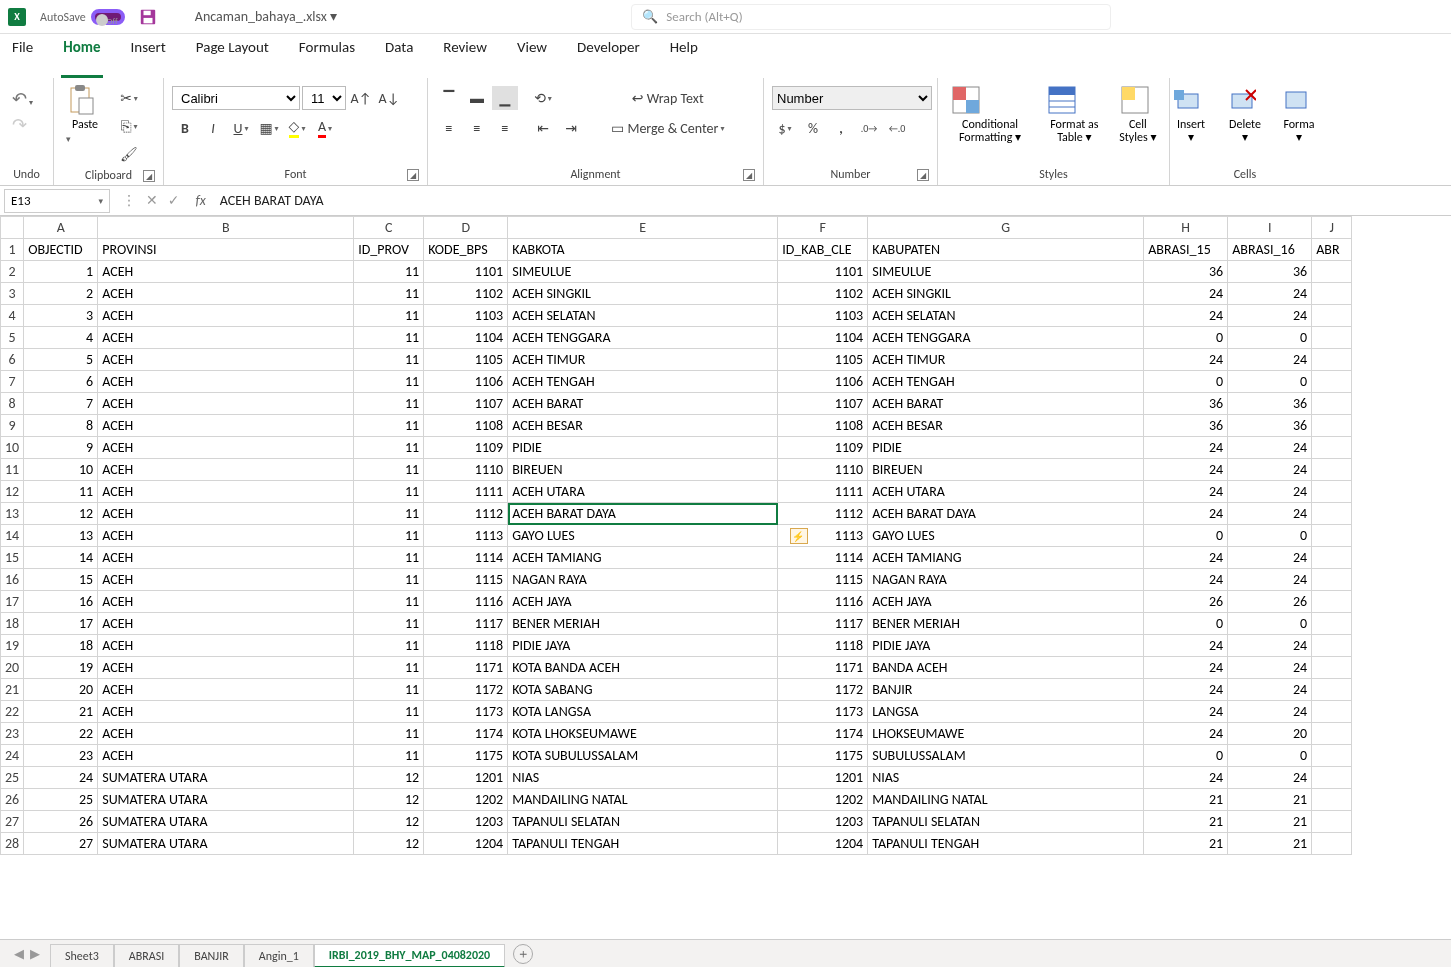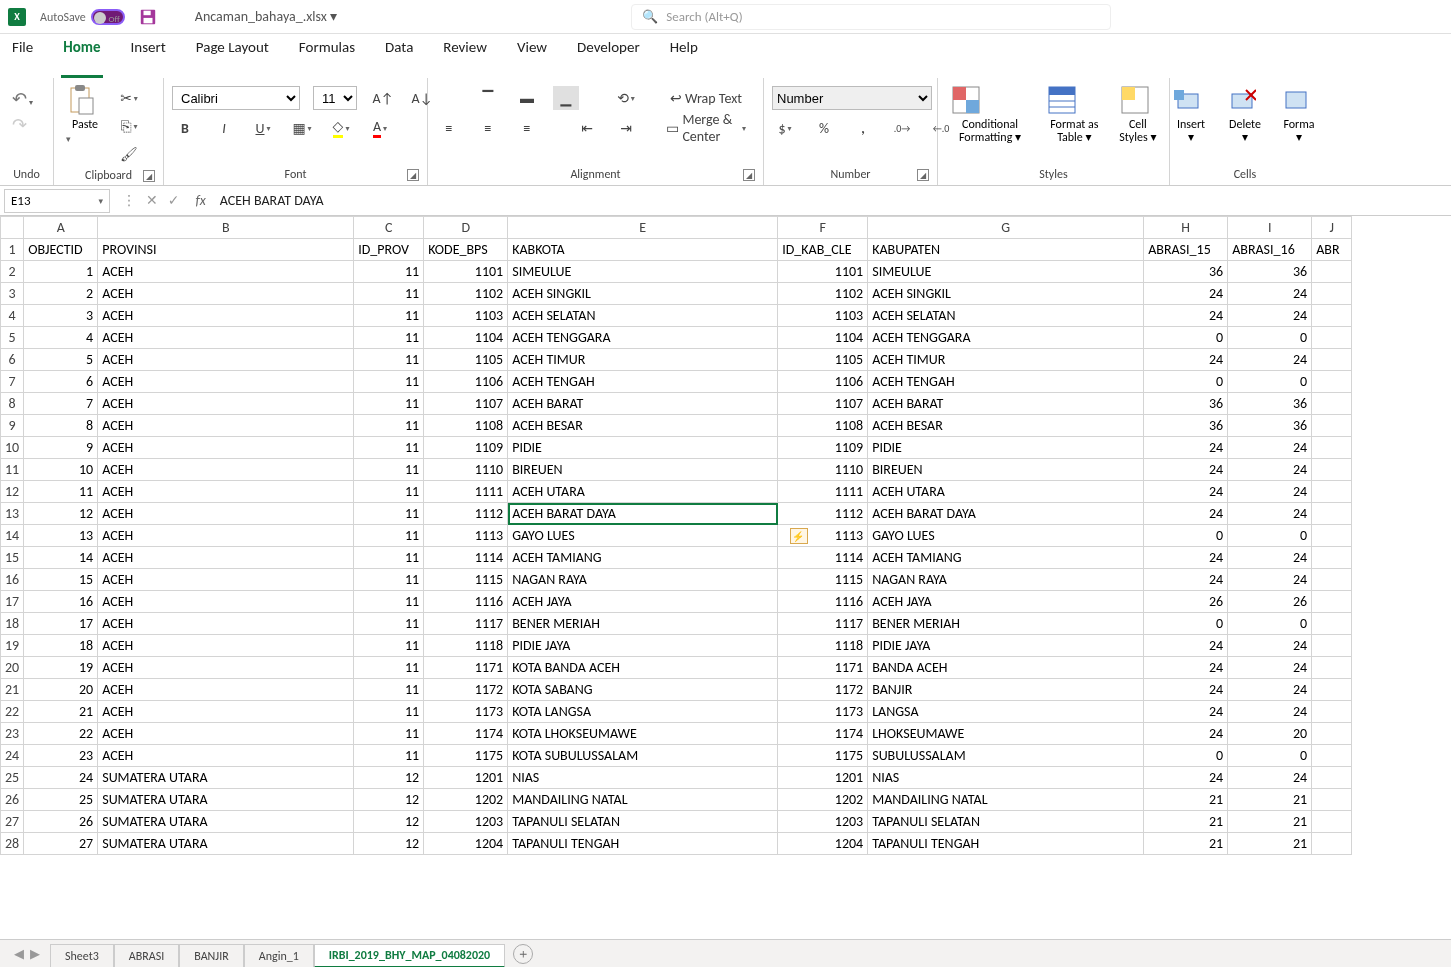--- a/index.html
+++ b/index.html
@@ -1,37 +1,37 @@
 <!DOCTYPE html>
 <html><head>
 <meta charset="utf-8">
 <style>
   * { box-sizing: border-box; margin: 0; padding: 0; }
   body { font-family: 'Segoe UI', Calibri, sans-serif; font-size: 13px; background: #fff; overflow: hidden; width: 1451px; height: 967px; user-select: none; }
   .title-bar { height: 34px; display: flex; align-items: center; background: #fff; border-bottom: 1px solid #e0e0e0; padding: 0 8px; gap: 14px; }
   .excel-icon { width: 18px; height: 18px; background: #107c41; color: #fff; display: flex; align-items: center; justify-content: center; font-size: 10px; font-weight: bold; border-radius: 2px; }
   .autosave { display: flex; align-items: center; gap: 5px; color: #666; font-size: 12px; }
-  .toggle { width: 34px; height: 16px; border: 2px solid #8b5cf6; border-radius: 8px; position: relative; background: #701a75; }
+  .toggle { width: 34px; height: 16px; border: 4px solid #8b5cf6; border-radius: 8px; position: relative; background: #701a75; }
   .toggle::after { content:''; position: absolute; left: 1px; top: 1px; width: 12px; height: 12px; background: #ccc; border-radius: 50%; }
   .toggle-label { font-size: 9px; color: #999; position: absolute; right: 3px; top: 2px; }
   .save-icon svg { width: 18px; height: 18px; }
   .filename { color: #555; font-size: 14px; margin-left: 24px; }
   .search-box { flex: 0 0 auto; margin-left: 280px; display: flex; align-items: center; gap: 8px; color: #888; border: 1px solid #eee; border-radius: 4px; padding: 4px 10px; width: 480px; height: 26px; }
   .menu-bar { display: flex; height: 44px; padding: 0 10px; gap: 26px; }
   .menu-item { font-size: 15px; color: #222; cursor: pointer; padding: 4px 2px; }
   .menu-item.active { color: #107c41; font-weight: 600; border-bottom: 3px solid #107c41; padding-bottom: 8px; }
   .ribbon { display: flex; background: #fff; border-bottom: 1px solid #ccc; height: 108px; }
   .ribbon-group { border-right: 1px solid #d4d4d4; padding: 4px 8px 2px; display: flex; flex-direction: column; justify-content: space-between; }
   .ribbon-group-content { display:flex; align-items:flex-start; gap:8px; flex: 1; }
   .ribbon-group-label { text-align: center; font-size: 12px; color: #444; padding: 2px 0; display:flex; justify-content:center; position:relative;}
   .ribbon-group-label .launcher { position:absolute; right:0; bottom:2px; width:12px; height:12px; border:1px solid #888; font-size:8px; display:flex; align-items:center; justify-content:center; color:#666;}
   .vbtn { display:flex; flex-direction:column; justify-content:center; gap:2px; padding: 2px 4px; min-width:46px; }
   .vbtn .ico { width:32px; height:32px; display:flex; align-items:center; justify-content:center; }
   .vbtn .lbl { font-size: 12px; text-align:center; line-height:1.1; }
-  .btn-row { display:flex; gap:13px;justify-content:flex-end; }
+  .btn-row { display:flex; gap:2px; }
   .small-btn { width:26px; height:24px; display:flex; align-items:center; justify-content:center; font-size:14px; color:#444; border:1px solid transparent;}
   .dd-arrow::after { content:'▾'; font-size:8px; margin-left:2px; color:#666;}
   .font-select, .size-select { border:1px solid #bbb; height:24px; font-size:13px; padding:0 4px; background:#fff;}
   .font-select { width:128px;}
   .size-select { width:44px;}
   .namebox-row { display:flex; align-items:center; border-bottom:1px solid #ccc; height:30px; background:#fff;}
   .namebox { width:106px; border:1px solid #ccc; height:24px; margin:0 4px; display:flex; align-items:center; justify-content:space-between; padding:0 6px; font-size:13px;}
   .fx-btns { display:flex; gap:10px; padding:0 8px; color:#999; font-size:14px;}
   .fx-label { font-style:italic; color:#666; margin:0 8px; font-size:14px;}
   .formula-bar { flex:1; padding:0 6px; font-size:14px; color:#222;}

